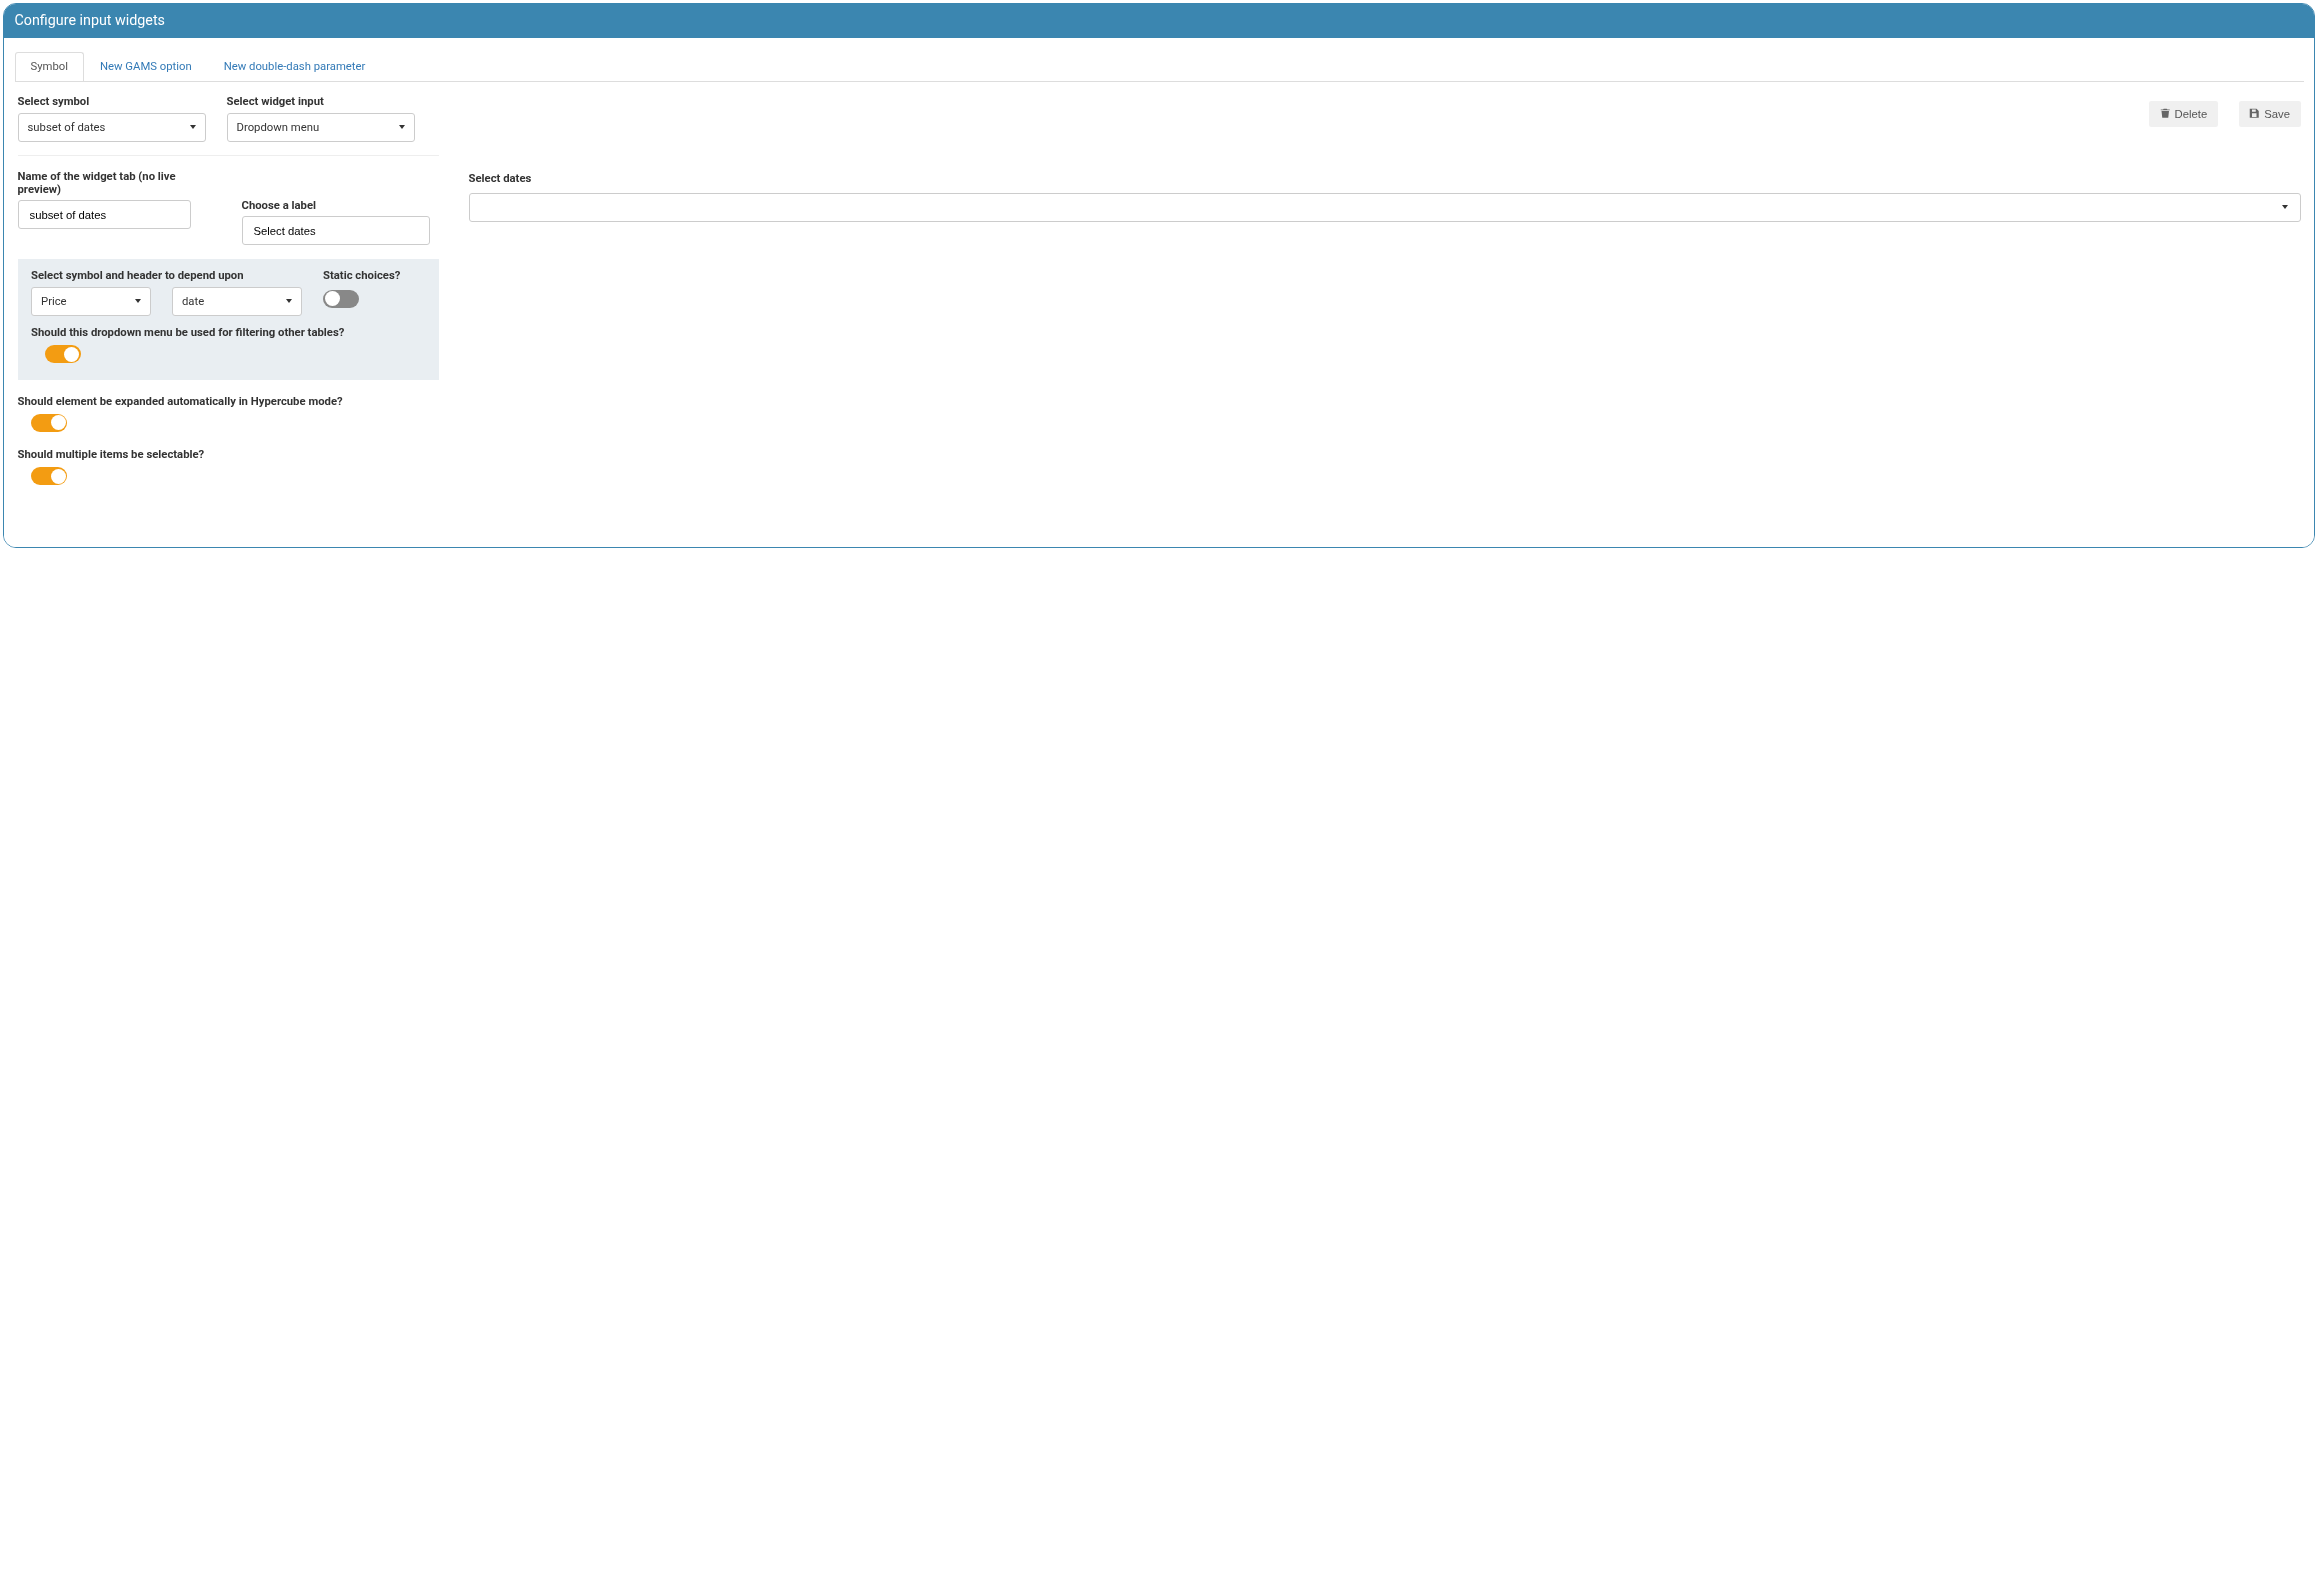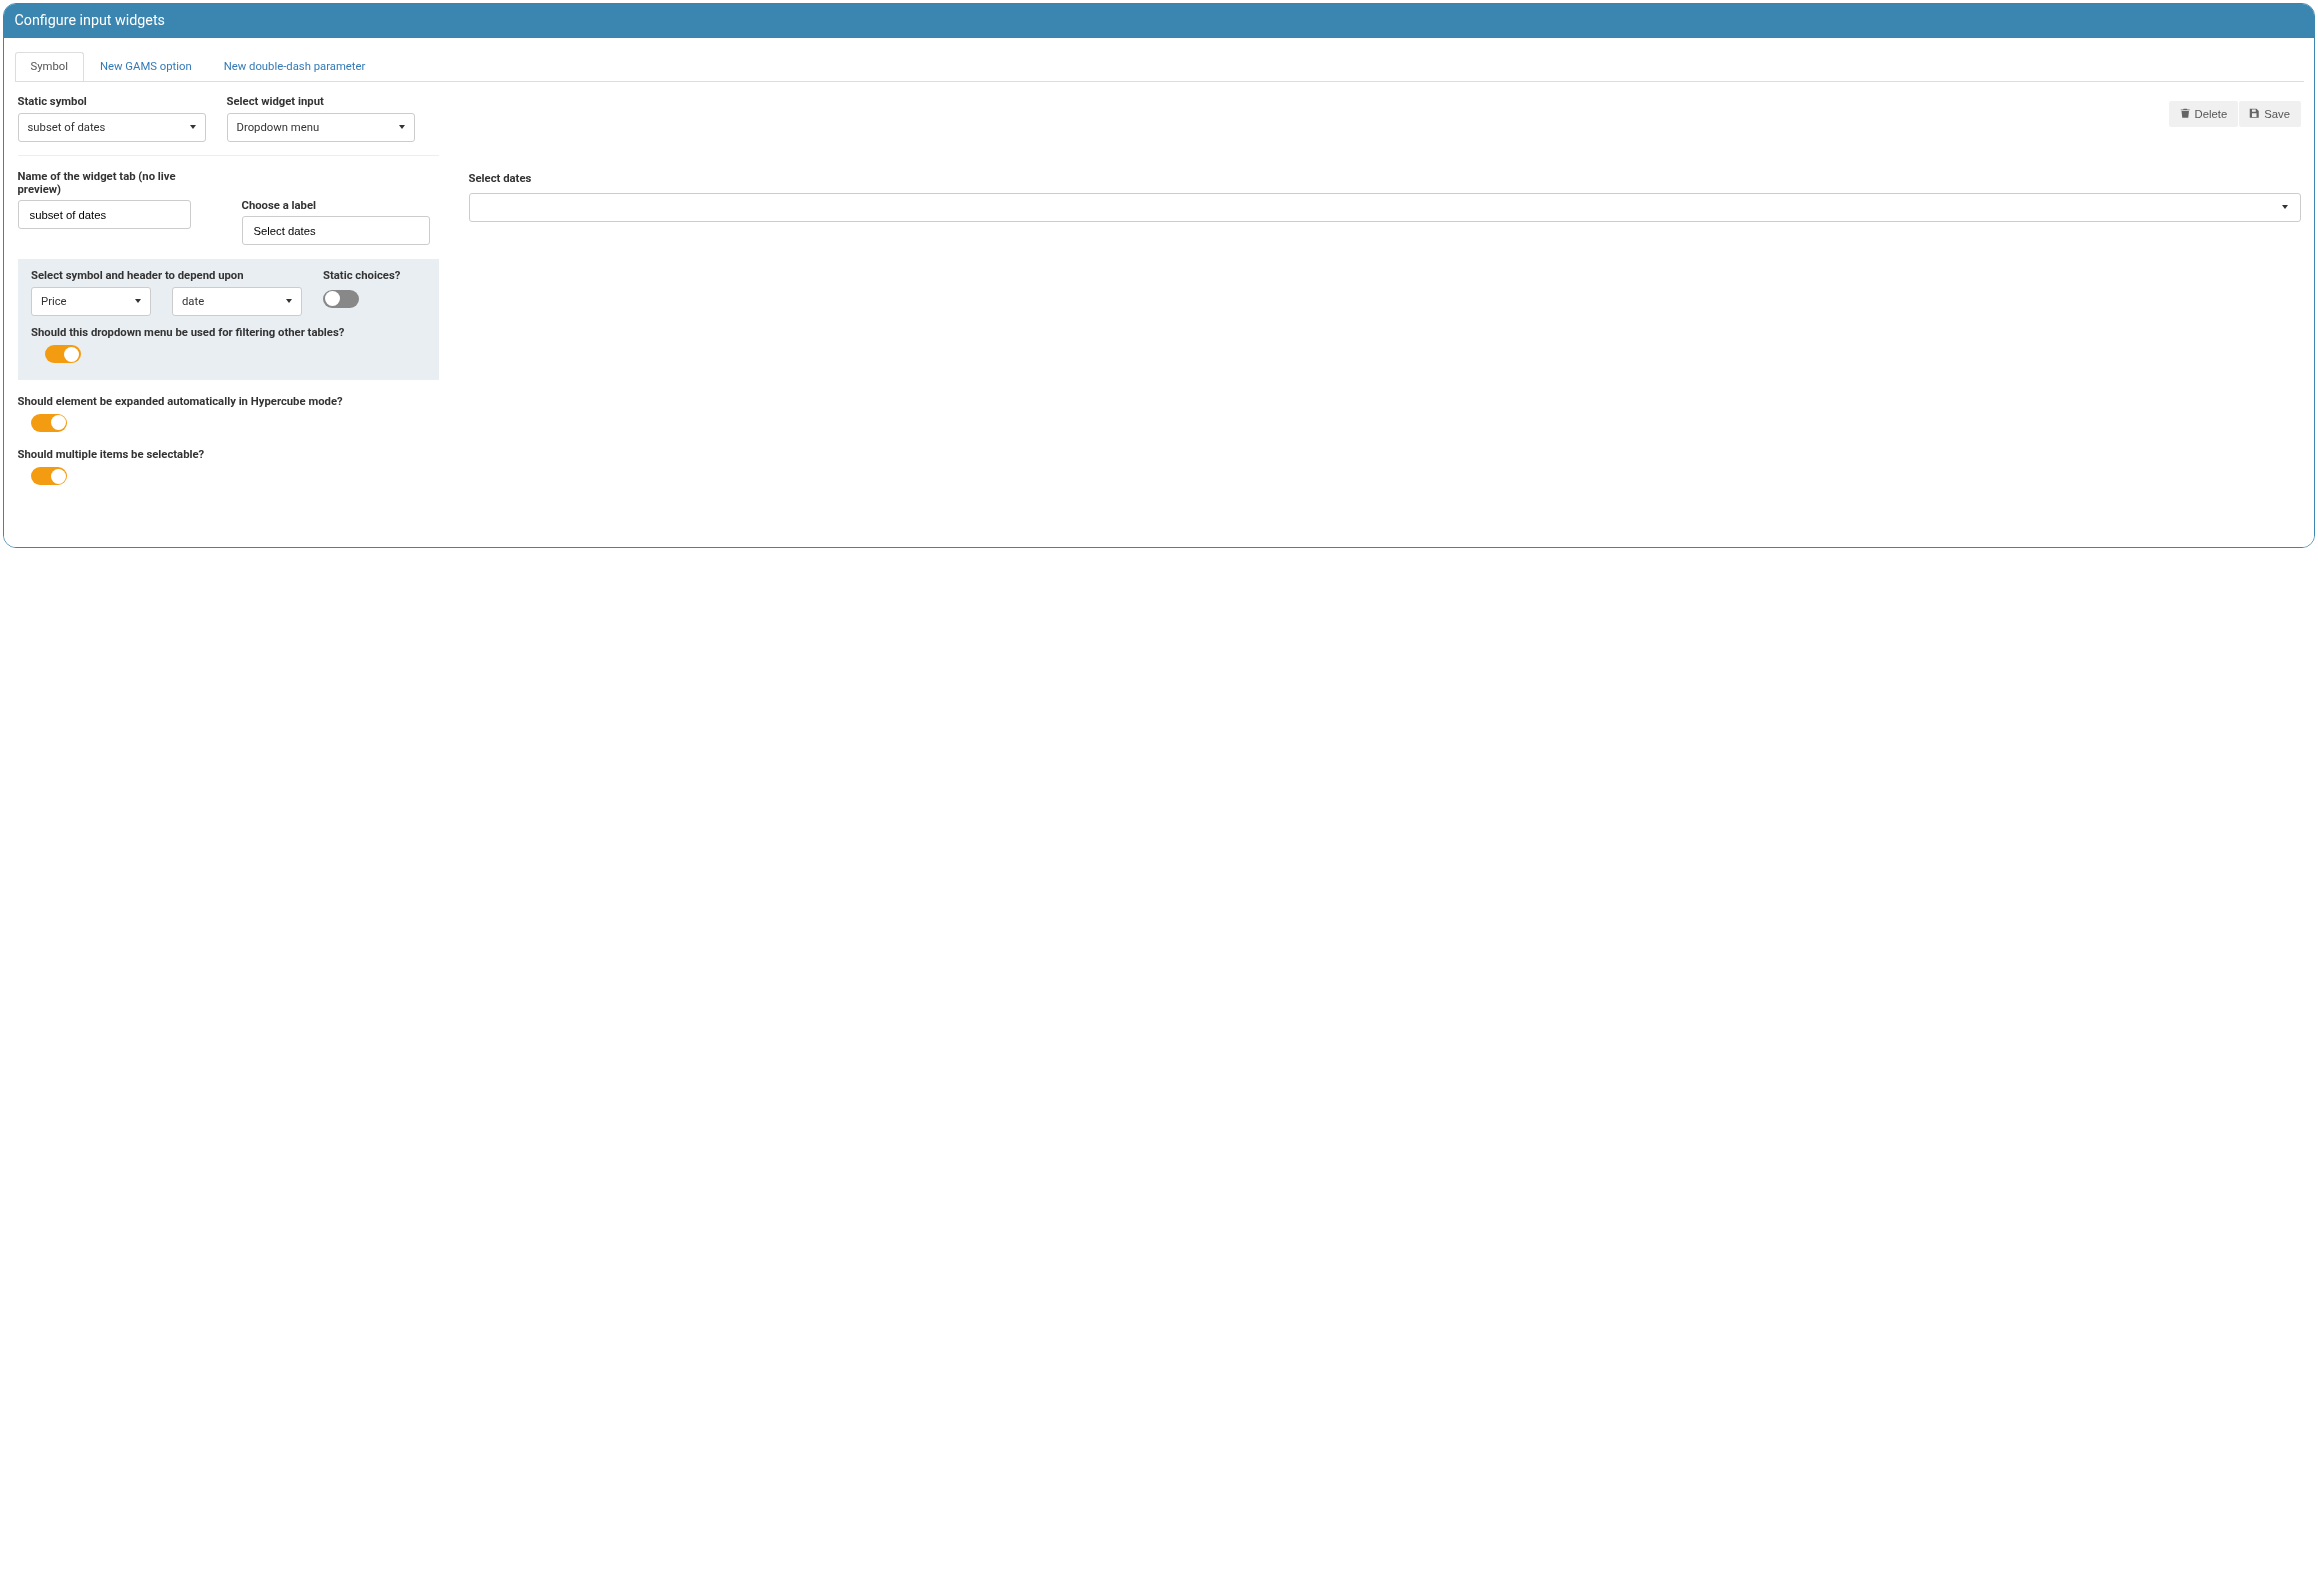--- a/index.html
+++ b/index.html
@@ -82,21 +82,21 @@
   }
   .text-input input {
     border: none; outline: none; width: 100%; font-size: 11.3px; background: transparent;
   }
   hr.sep {
     border: none;
     border-top: 0.8px solid #eee;
     margin: 7.5px 0 13.5px 0;
   }
   .action-bar {
-    display: flex; gap: 1px; justify-content: flex-end;
+    display: flex; gap: 21px; justify-content: flex-end;
     flex: 1;
     padding-top: 6px;
     align-items: flex-end;
   }
   .btn {
     display: inline-flex; align-items: center; gap: 4.5px;
     background: #f0f0f0;
     border: none;
     border-radius: 2.3px;
     padding: 6.8px 10.5px;
@@ -162,21 +162,21 @@
         <span>New double-dash parameter</span>
       </div>
     </div>
 
     <div class="main-area">
 
       <div class="left-col">
 
         <div class="row">
           <div class="field w-250">
-            <span class="field-label">Static symbol</span>
+            <span class="field-label">Select symbol</span>
             <div class="select-box">
               <span>subset of dates</span>
               <span class="caret"></span>
             </div>
           </div>
           <div class="field w-250">
             <span class="field-label">Select widget input</span>
             <div class="select-box">
               <span>Dropdown menu</span>
               <span class="caret"></span>

